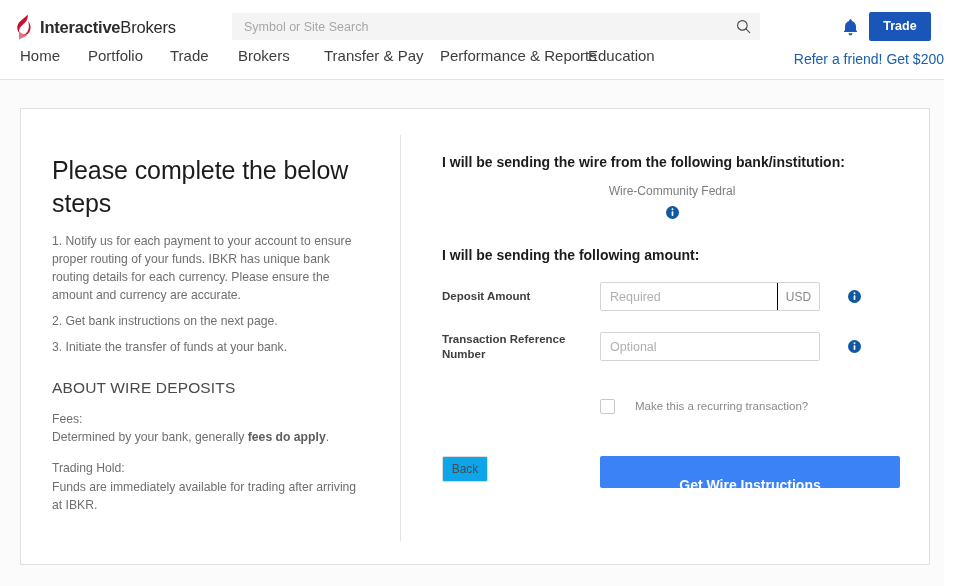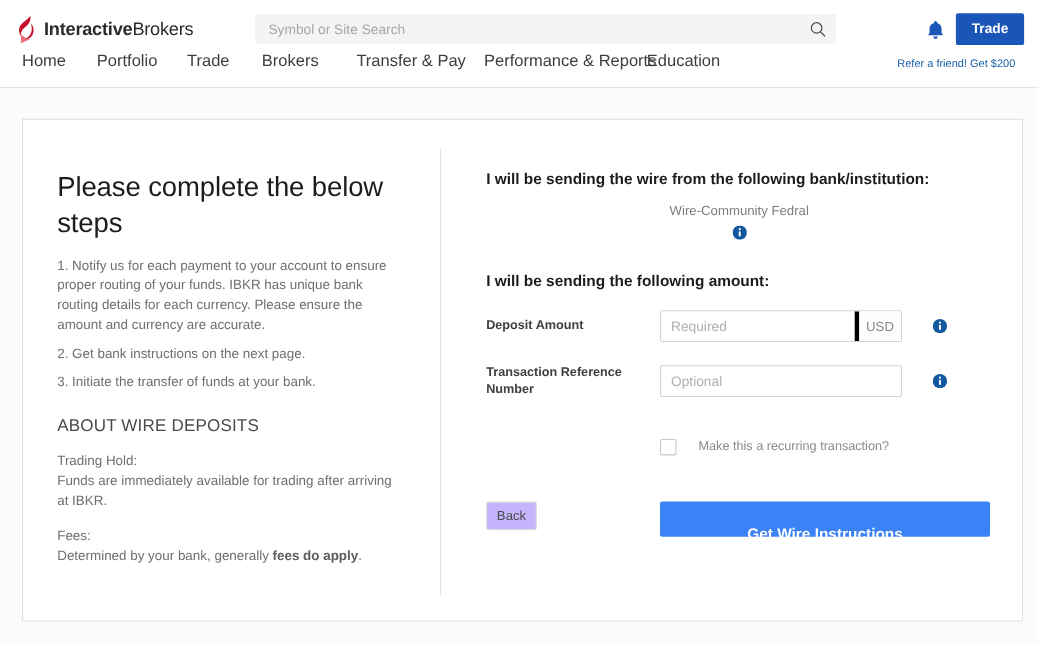--- a/index.html
+++ b/index.html
@@ -119,22 +119,22 @@
     top: 0;
     font-size: 15px;
     color: #3d3d3d;
     white-space: nowrap;
     cursor: pointer;
     line-height: 16px;
   }
 
   .refer-link {
     position: absolute;
-    right: 43px; top: 52px;
-    font-size: 10px;
+    right: 22px; top: 52px;
+    font-size: 14px;
     color: #1a5fa8;
     white-space: nowrap;
     cursor: pointer;
     text-decoration: none;
     line-height: 14px;
     padding-left: 44px;
   }
 
   
   .card {
@@ -258,21 +258,21 @@
     font-family: "Liberation Sans", sans-serif;
     font-size: 12.5px;
     color: #444;
     padding: 0 9px;
     min-width: 0;
   }
   .text-input::placeholder { color: #b0b0b0; }
   .currency-suffix {
     width: 42px;
     flex: none;
-    border-left: 4px solid #000000;
+    border-left: 1px solid #000000;
     background: #fdfdfd;
     font-size: 12px;
     color: #888;
     display: flex;
     align-items: center;
     justify-content: center;
   }
   .info-icon-btn {
     margin-left: 28px;
     border: none;
@@ -305,21 +305,21 @@
 
   .btn-row {
     position: relative;
     margin-top: 42px;
     height: 26px;
   }
   .back-btn {
     position: absolute;
     left: 0; top: 0;
     width: 46px; height: 26px;
-    background: #c4b5fd;
+    background: #0ea5e9;
     border: 1px solid #dadada;
     border-radius: 2px;
     font-family: "Liberation Sans", sans-serif;
     font-size: 12px;
     color: #4a4a4a;
     cursor: pointer;
     padding: 0;
     line-height: 24px;
   }
   .primary-btn {
@@ -403,29 +403,29 @@
       <div class="step">
         <span>2. Get bank instructions on the next page.</span>
       </div>
       <div class="step">
         <span>3. Initiate the transfer of funds at your bank.</span>
       </div>
 
       <div class="section-title">ABOUT WIRE DEPOSITS</div>
 
       <div class="info-block">
-        <div class="info-label">Trading Hold:</div>
-        <div class="info-text">Funds are immediately available for trading after arriving at IBKR.</div>
-      </div>
-
-      <div class="info-block">
         <div class="info-label">Fees:</div>
         <div class="info-text">
           <span>Determined by your bank, generally </span><b>fees do apply</b><span>.</span>
         </div>
+      </div>
+
+      <div class="info-block">
+        <div class="info-label">Trading Hold:</div>
+        <div class="info-text">Funds are immediately available for trading after arriving at IBKR.</div>
       </div>
 
     </div>
 
     <div class="right-col">
 
       <div class="q-title">I will be sending the wire from the following bank/institution:</div>
 
       <div class="bank-row">
         <span class="bank-name">Wire-Community Fedral</span>

